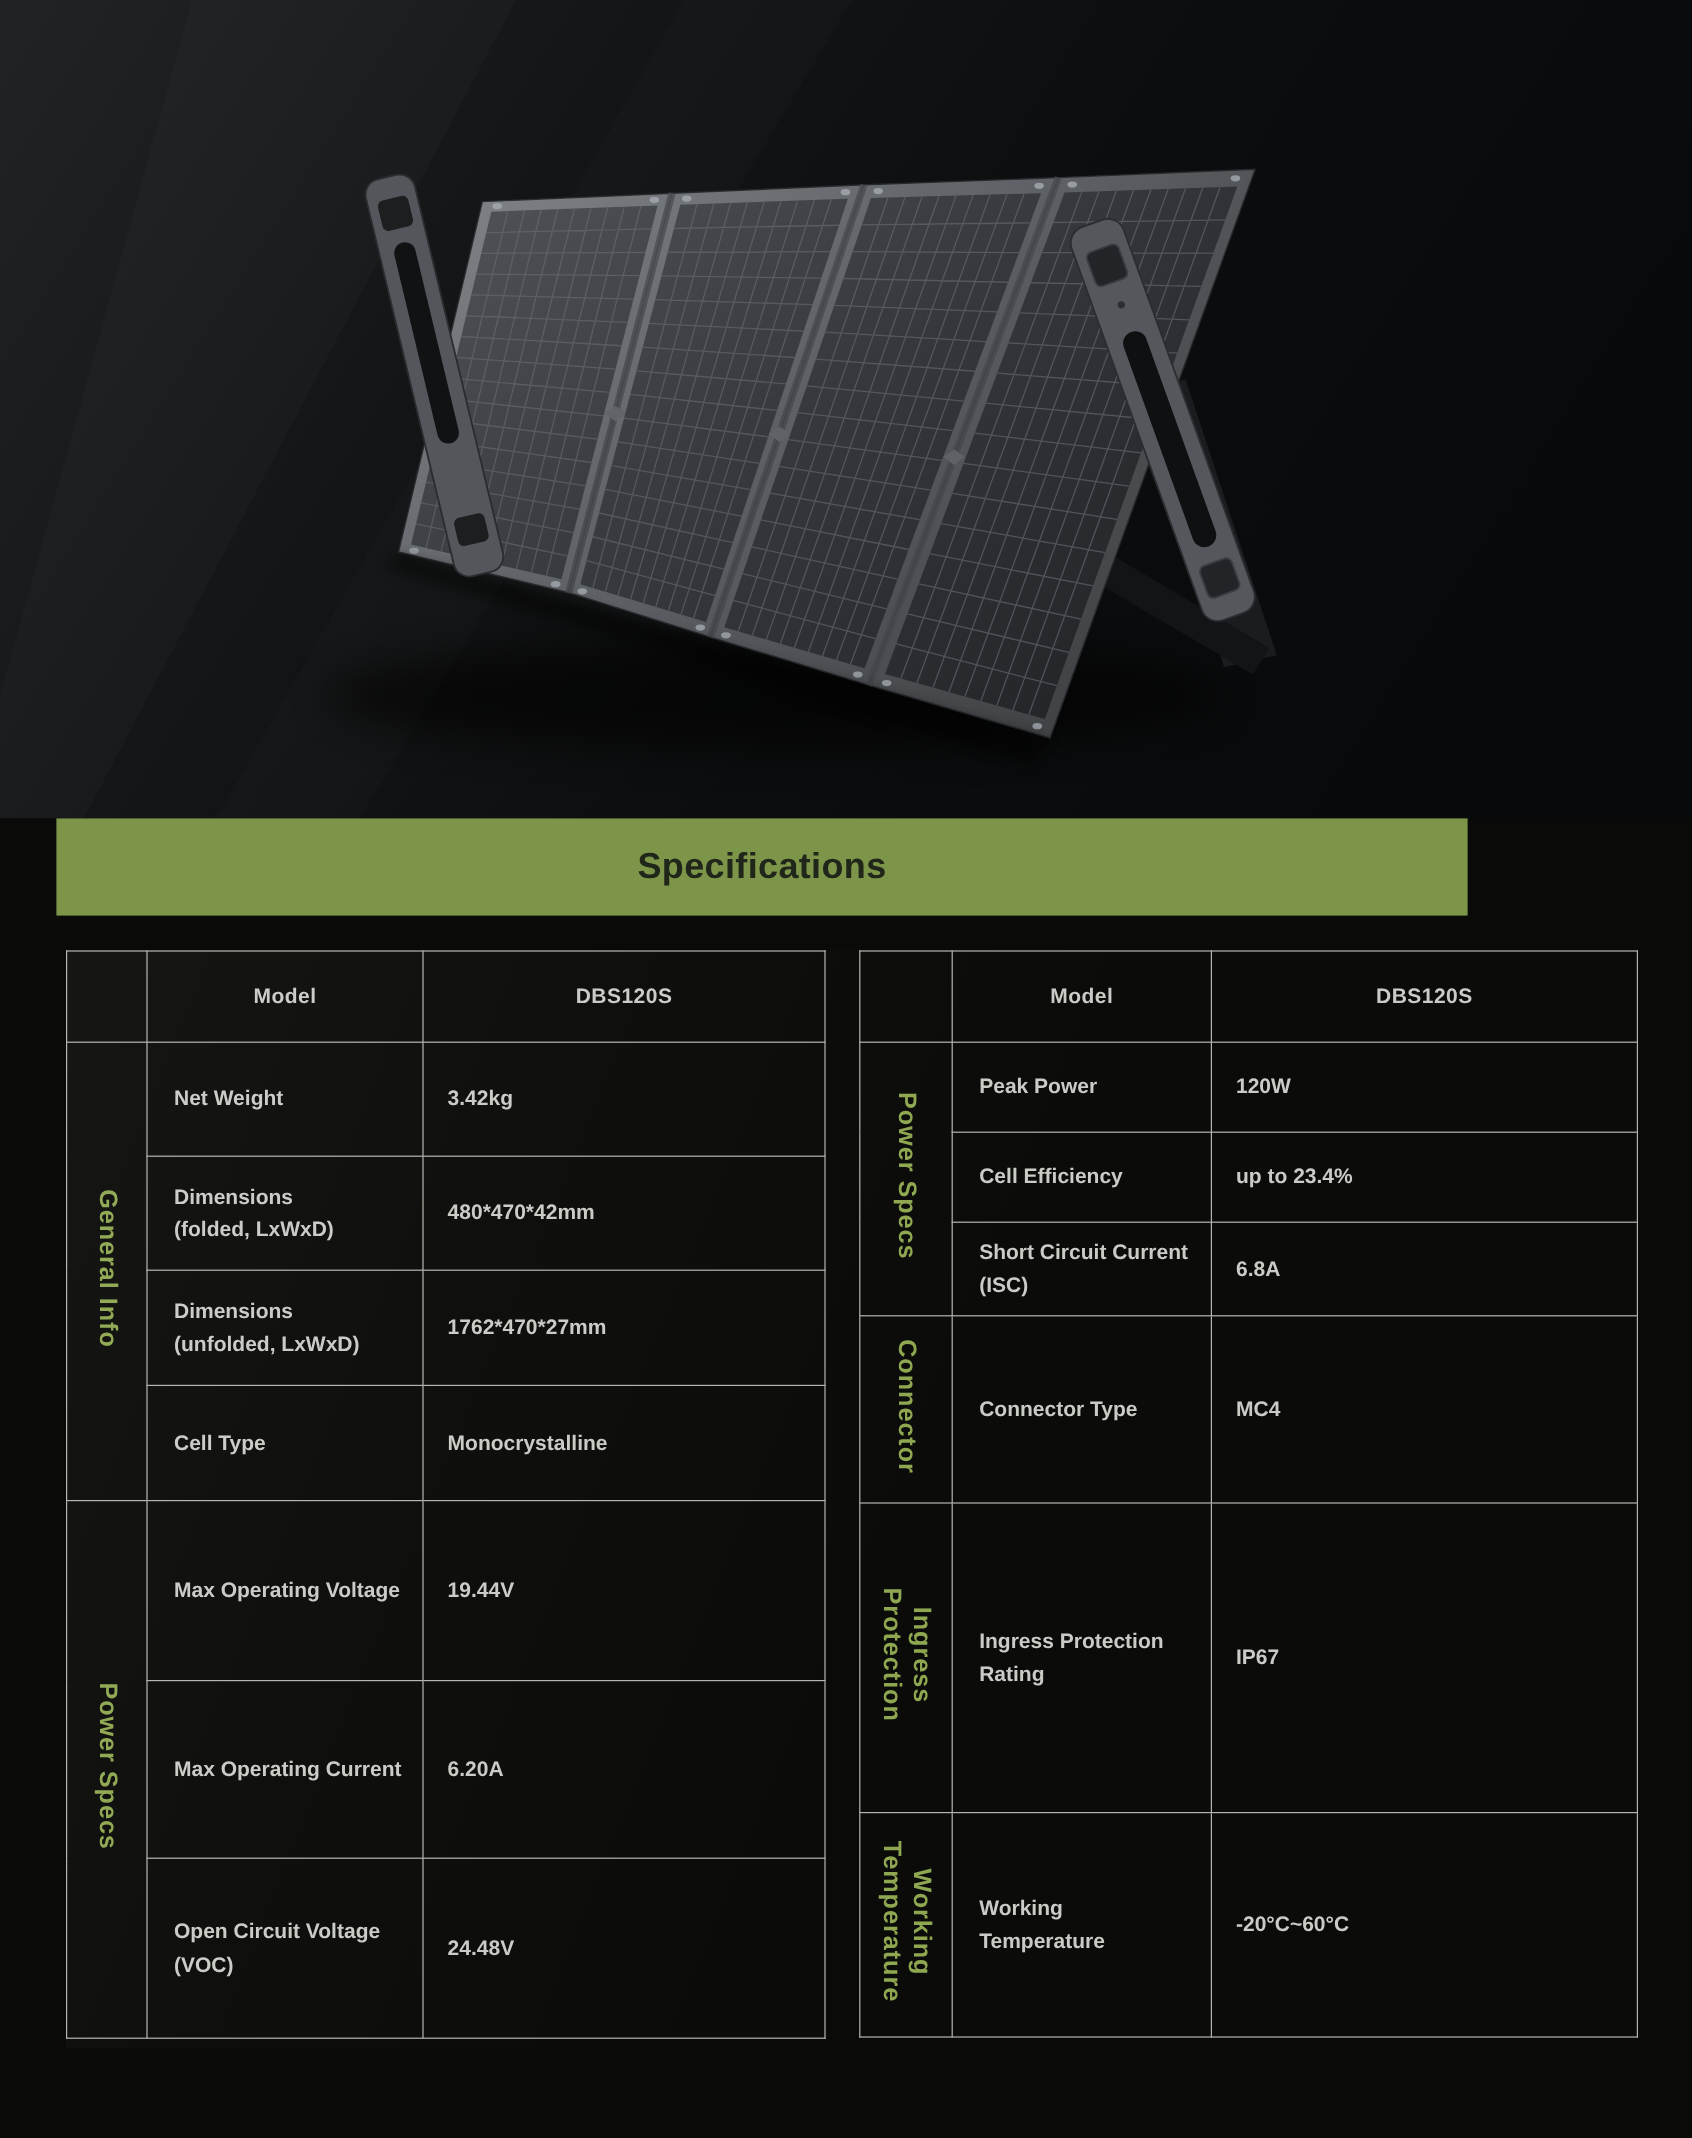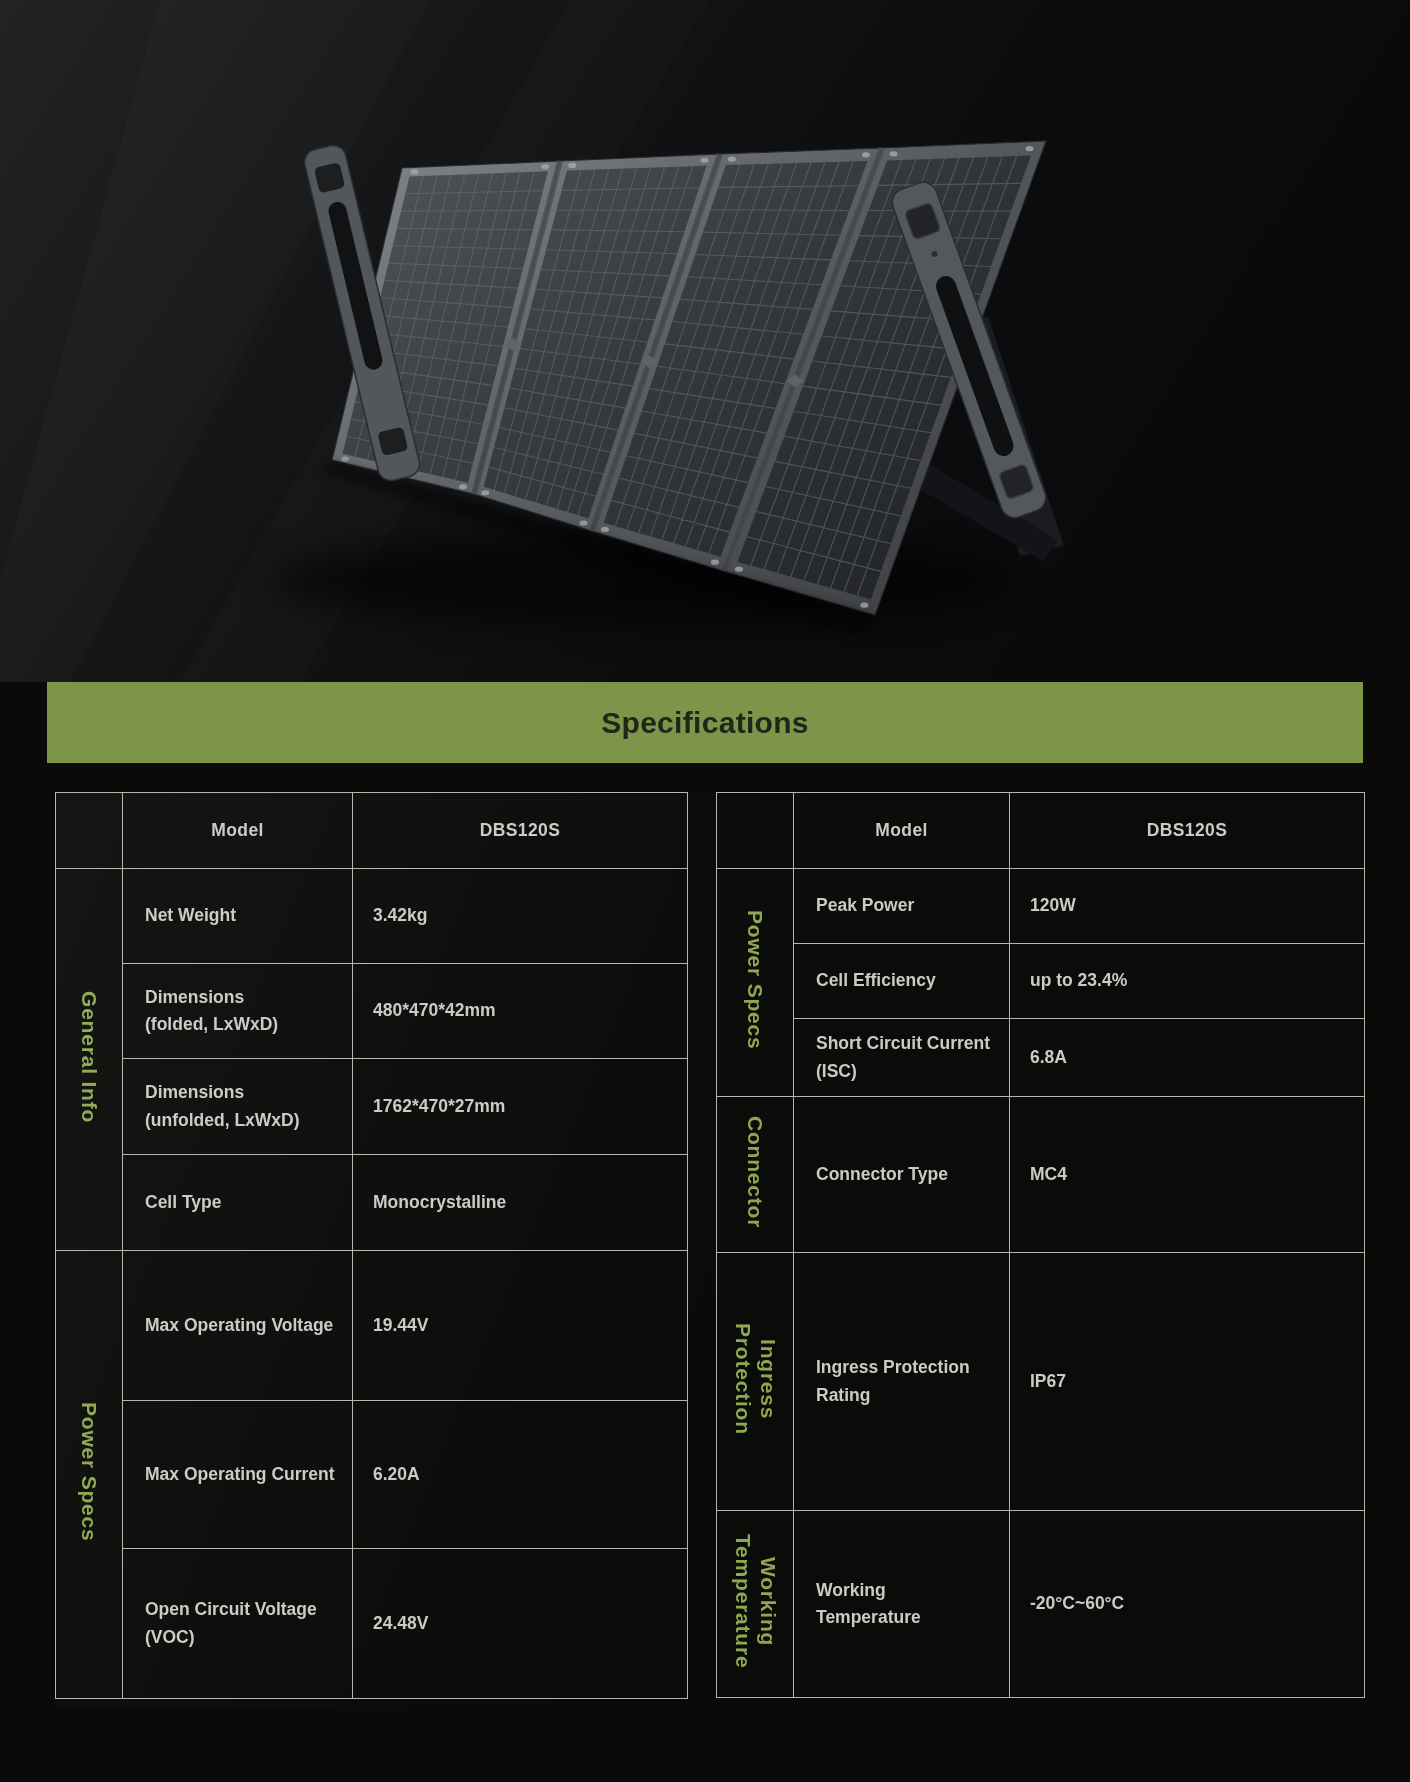--- a/index.html
+++ b/index.html
@@ -14,21 +14,21 @@
   html,body{background:#000;}
   body{font-family:"Liberation Sans",sans-serif;font-weight:700;}
   .page{position:relative;width:1410px;height:1782px;background:var(--page-bg);overflow:hidden;margin:0 auto;}
 
   
   .hero{position:absolute;top:0;left:0;width:1410px;height:682px;}
   .hero svg{display:block;}
 
   
   .banner{
-    position:absolute;top:682px;left:47px;width:1316px;height:81px;
+    position:absolute;top:682px;left:47px;width:1176px;height:81px;
     background:var(--banner-bg);
     display:flex;align-items:center;justify-content:center;
   }
   .banner h1{
     color:var(--banner-text);font-size:30px;font-weight:700;letter-spacing:.3px;
   }
 
   
   .tables{position:absolute;top:792px;left:55px;display:flex;gap:28px;align-items:flex-start;}
   .sheen{

